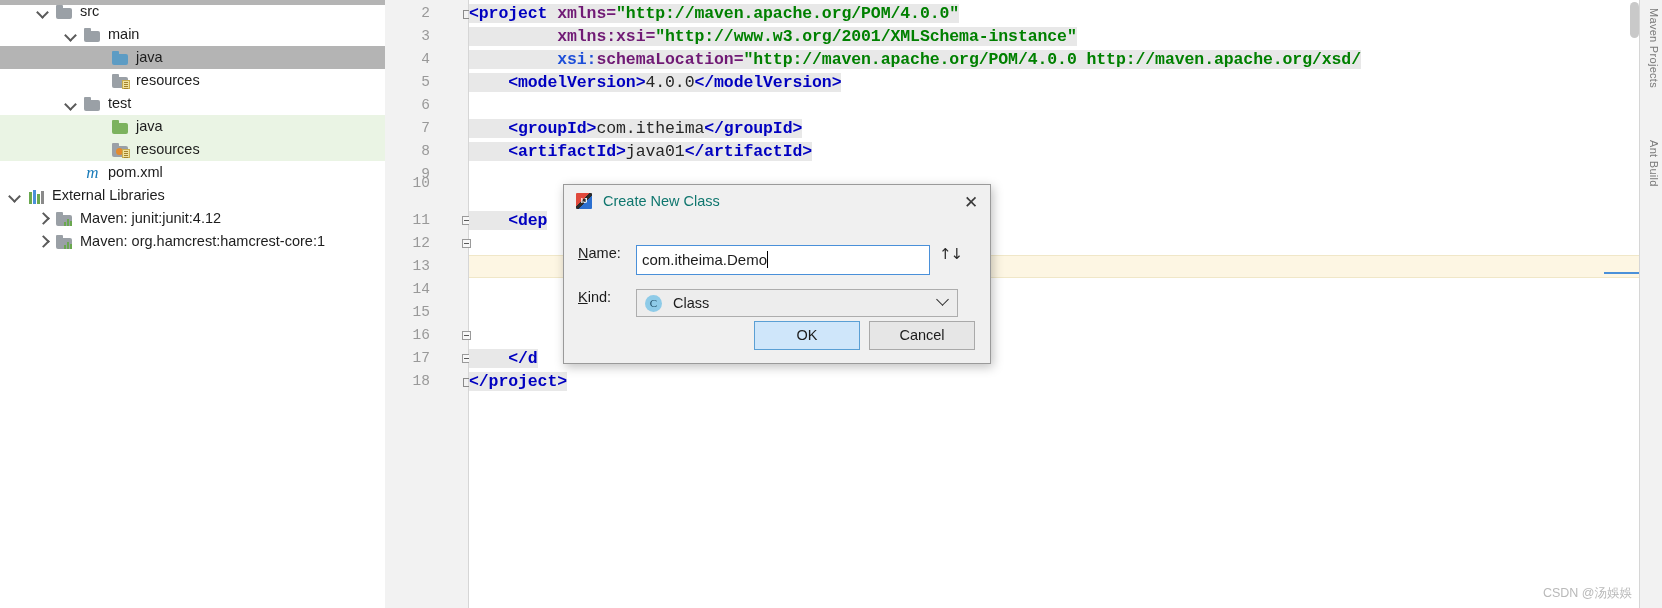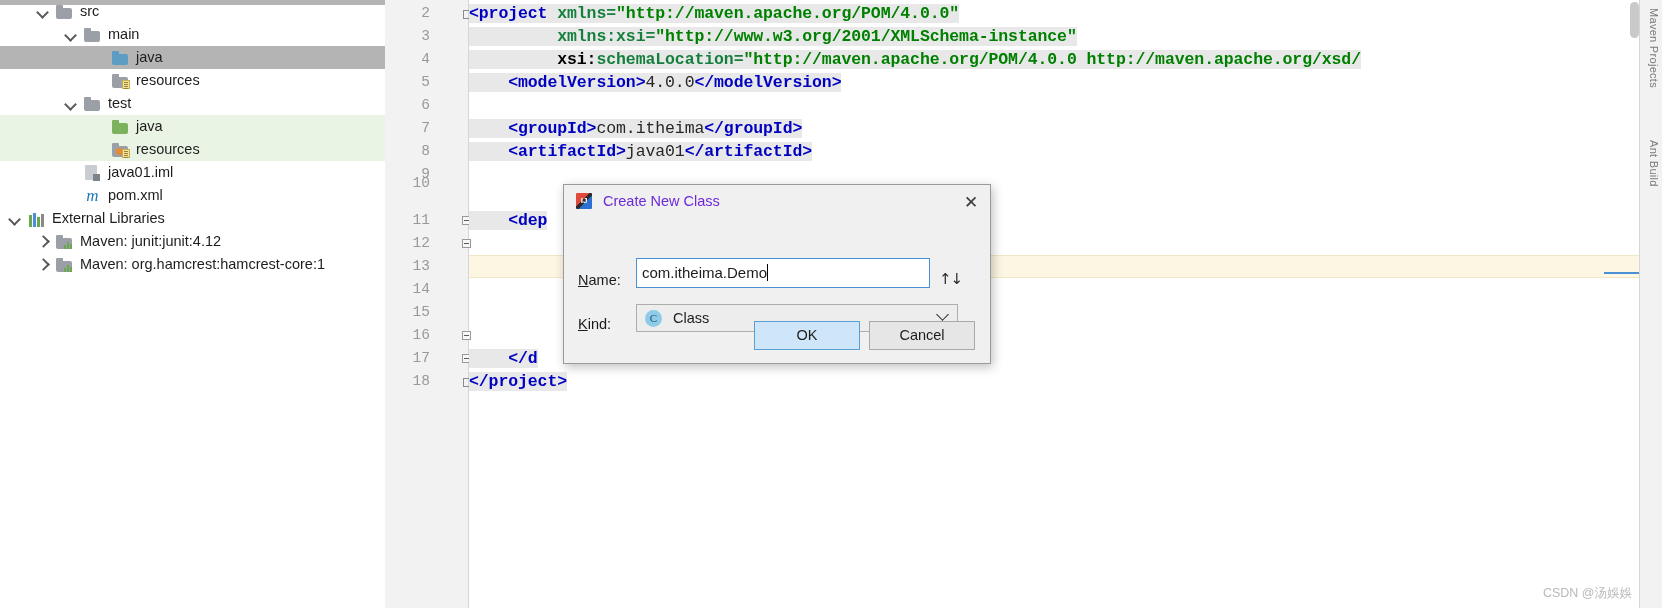--- a/index.html
+++ b/index.html
@@ -232,22 +232,22 @@
     position: absolute;
     left: 0;
     height: 23px;
     line-height: 23px;
     white-space: pre;
     font-family: "Liberation Mono", monospace;
     font-size: 16.5px;
     letter-spacing: -0.1px;
   }
   .tag { color: #0000c0; font-weight: bold; }
-  .attr { color: #15803d; font-weight: bold; }
-  .attrns { color: #000000; font-weight: bold; }
+  .attr { color: #701a75; font-weight: bold; }
+  .attrns { color: #1d4ed8; font-weight: bold; }
   .str { color: #008000; font-weight: bold; }
   .txt { color: #262626; }
   .hl { background: #e8e8e8; }
   #caret-line {
     position: absolute;
     left: 0; right: 0;
     height: 23px;
     background: #fdf6e3;
     border-top: 1px solid #f0e7c8;
     border-bottom: 1px solid #f0e7c8;
@@ -321,39 +321,38 @@
     width: 100%; height: 100%;
     color: #ffffff;
     font-size: 8px;
     font-weight: bold;
     line-height: 16px;
     text-align: center;
   }
   #dialog-title {
     margin-left: 11px;
     font-size: 14.5px;
-    color: #6d28d9;
+    color: #0f766e;
   }
   #dialog-close {
     position: absolute;
     right: 8px; top: 7px;
     width: 22px; height: 20px;
     text-align: center;
     line-height: 20px;
     font-size: 17px;
     color: #3a3a3a;
     font-family: "DejaVu Sans", sans-serif;
   }
   .field-row {
     position: absolute;
     left: 0; width: 100%;
     height: 30px;
     display: flex;
-    align-items: flex-end;
-    margin-top: 13px;
+    align-items: flex-start;
   }
   .field-label {
     width: 72px;
     padding-left: 14px;
     box-sizing: border-box;
     font-size: 14.5px;
     color: #1c1c1c;
   }
   .field-label u { text-decoration: underline; }
   #name-input {
@@ -539,29 +538,20 @@
           <span class="body"></span>
           <span class="orange"></span>
           <span class="lines">
             <i></i>
             <i></i>
             <i></i>
             <i></i>
           </span>
         </span>
         <span class="tree-label">resources</span>
-      </div>
-      <div class="tree-row">
-        <span style="display:inline-block;width:66px"></span>
-        <span style="width:18px;display:inline-block"></span>
-        <span class="iml-icon">
-          <span class="page"></span>
-          <span class="dot"></span>
-        </span>
-        <span class="tree-label">java01.iml</span>
       </div>
       <div class="tree-row">
         <span style="display:inline-block;width:66px"></span>
         <span style="width:18px;display:inline-block"></span>
         <span class="m-icon">m</span>
         <span class="tree-label">pom.xml</span>
       </div>
       <div class="tree-row">
         <span style="display:inline-block;width:10px"></span>
         <span class="arrow down"></span>

